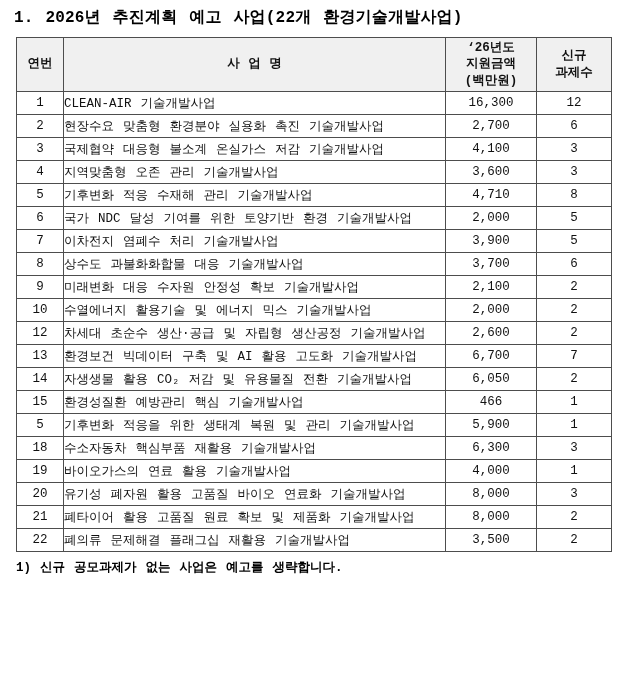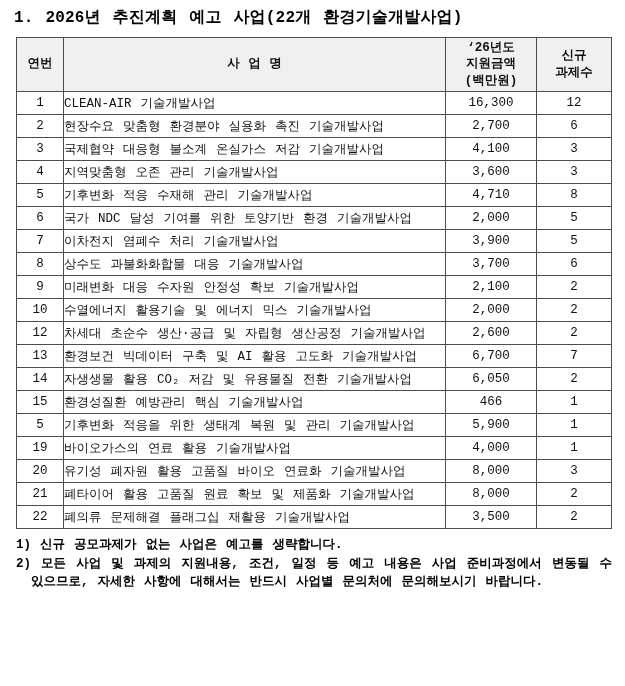--- a/index.html
+++ b/index.html
@@ -190,20 +190,26 @@
           <td class="col-amount">466</td>
           <td class="col-tasks">1</td>
         </tr>
         <tr>
           <td class="col-no">5</td>
           <td class="col-name">기후변화 적응을 위한 생태계 복원 및 관리 기술개발사업</td>
           <td class="col-amount">5,900</td>
           <td class="col-tasks">1</td>
         </tr>
         <tr>
+          <td class="col-no">18</td>
+          <td class="col-name">수소자동차 핵심부품 재활용 기술개발사업</td>
+          <td class="col-amount">6,300</td>
+          <td class="col-tasks">3</td>
+        </tr>
+        <tr>
           <td class="col-no">19</td>
           <td class="col-name">바이오가스의 연료 활용 기술개발사업</td>
           <td class="col-amount">4,000</td>
           <td class="col-tasks">1</td>
         </tr>
         <tr>
           <td class="col-no">20</td>
           <td class="col-name">유기성 폐자원 활용 고품질 바이오 연료화 기술개발사업</td>
           <td class="col-amount">8,000</td>
           <td class="col-tasks">3</td>
@@ -218,16 +224,15 @@
           <td class="col-no">22</td>
           <td class="col-name">폐의류 문제해결 플래그십 재활용 기술개발사업</td>
           <td class="col-amount">3,500</td>
           <td class="col-tasks">2</td>
         </tr>
       </tbody>
   </table>
 
   <div class="footnotes">
     <p class="footnote">1) 신규 공모과제가 없는 사업은 예고를 생략합니다.</p>
-    <p class="footnote">2) 모든 사업 및 과제의 지원내용, 조건, 일정 등 예고 내용은 사업 준비과정에서 변동될 수 있으므로, 자세한 사항에 대해서는 반드시 사업별 문의처에 문의해보시기 바랍니다.</p>
   </div>
 
 </div>
 
 </body></html>

